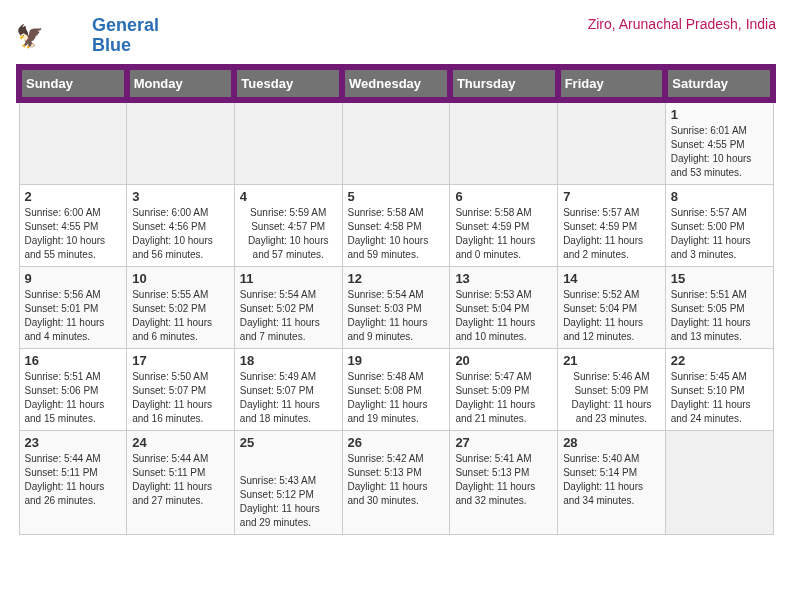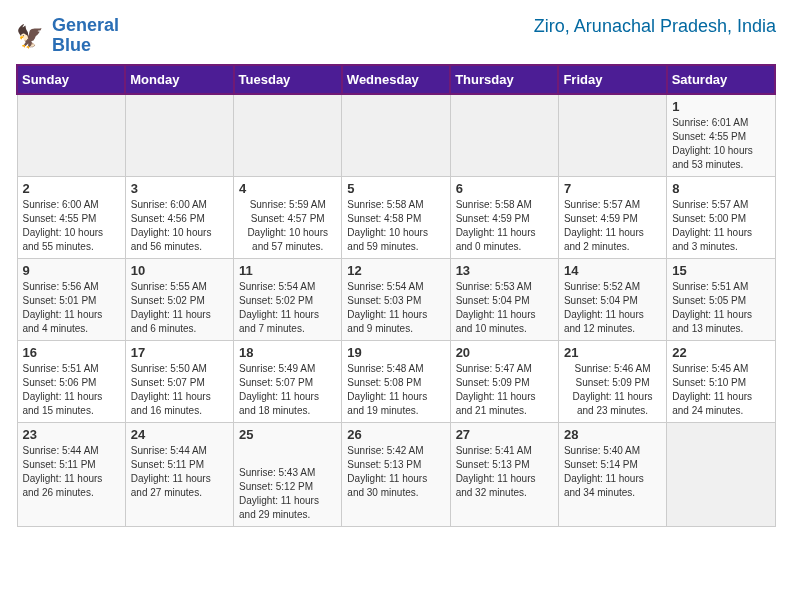--- a/index.html
+++ b/index.html
@@ -22,50 +22,51 @@
       gap: 4px;
     }
     .logo-text {
       font-size: 18px;
       font-weight: bold;
       color: #333;
       line-height: 1.1;
     }
     .logo-text span {
       color: #2a6eb5;
+      margin-left: 40px;
     }
     .logo-bird {
       width: 32px;
       height: 32px;
     }
     .title-block {
       text-align: right;
     }
     .month-title {
       font-size: 32px;
       font-weight: bold;
       color: #333;
     }
     .location {
-      font-size: 18px;
-      color: #0369a1;
+      font-size: 14px;
+      color: #be185d;
     }
     .calendar {
       width: 100%;
       border-collapse: collapse;
       border: 1px solid #ccc;
     }
     .calendar th {
-      background: #4c1d95;
+      background: #737373;
       color: #fff;
       font-size: 13px;
       font-weight: bold;
       padding: 6px 4px;
       text-align: left;
-      border: 2px solid #701a75;
+      border: 6px solid #701a75;
     }
     .calendar td {
       vertical-align: top;
       border: 1px solid #ccc;
       padding: 4px 5px;
       width: 108px;
       min-height: 80px;
       background: #fff;
       font-size: 10.5px;
       color: #333;

